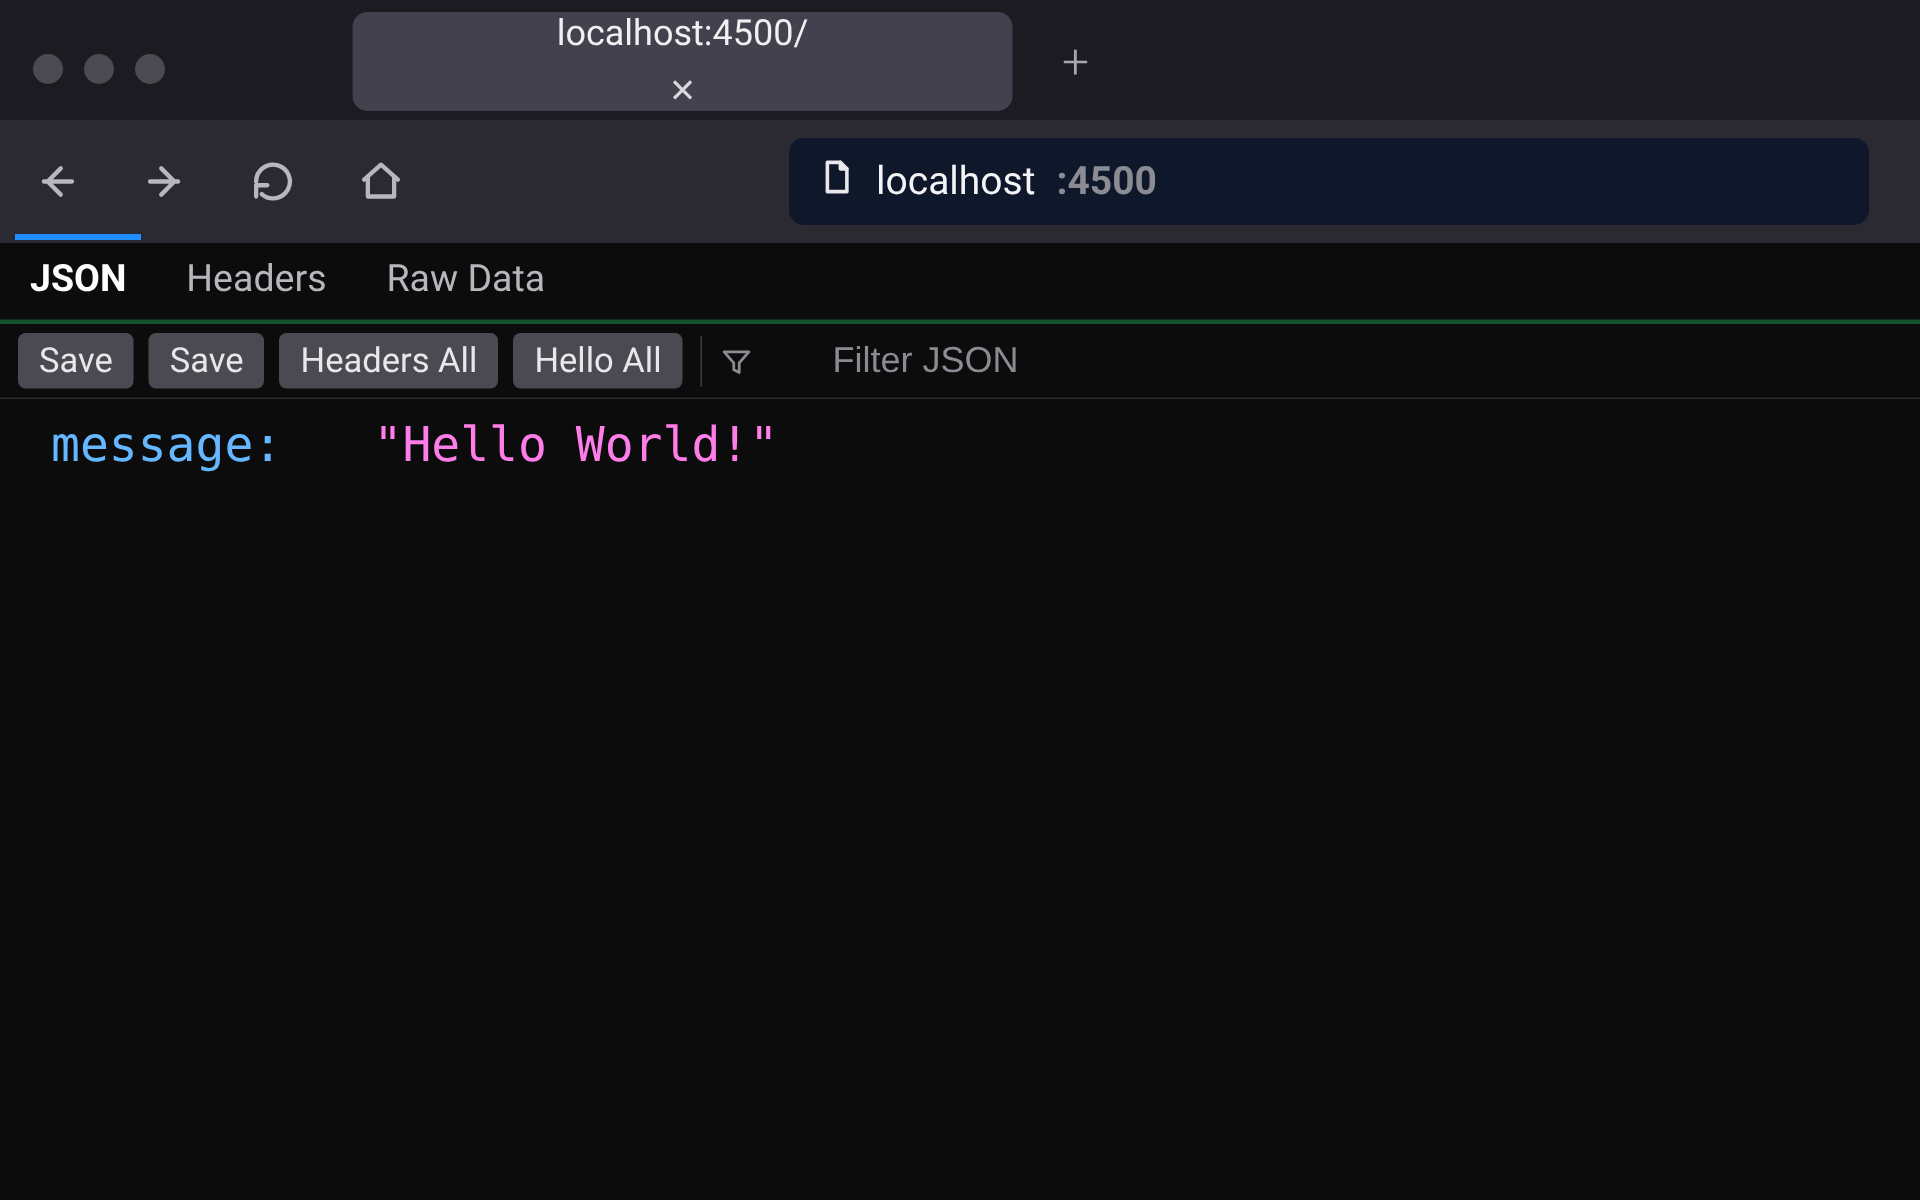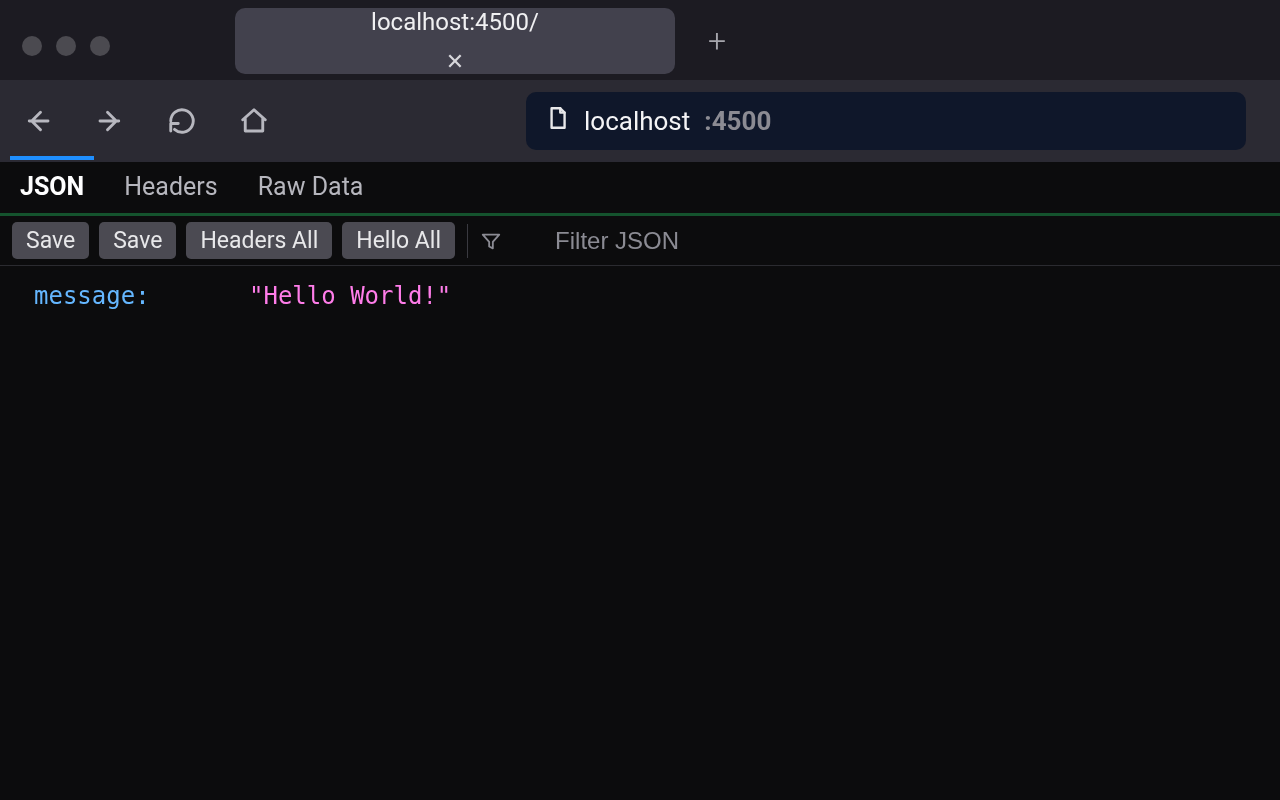--- a/index.html
+++ b/index.html
@@ -149,21 +149,21 @@
     margin-left: 43px;
   }
   .filter-input::placeholder { color: #8b8b93; }
 
   
   .json-body {
     background: #0c0c0d;
     height: calc(800px - 80px - 82px - 54px - 50px);
     padding: 10px 0 0 34px;
     font-family: "SF Mono", ui-monospace, Menlo, Consolas, monospace;
-    font-size: 24px;
+    font-size: 32px;
     line-height: 40px;
   }
   .json-row { display: flex; }
   .jkey { color: #65b7ff; min-width: 215px; }
   .jstr { color: #ff7de9; }
   .jnum { color: #7be77b; }
 </style>
 </head>
 <body>
 

